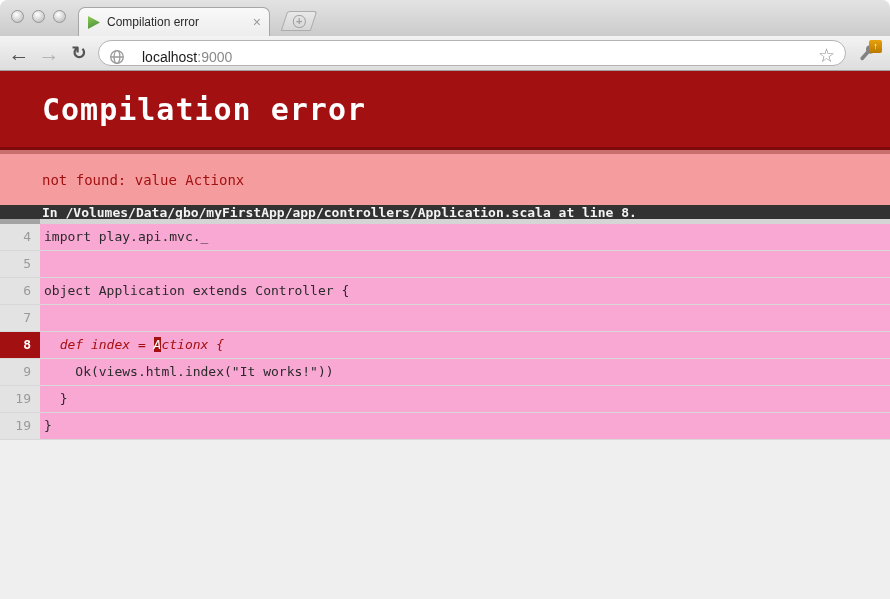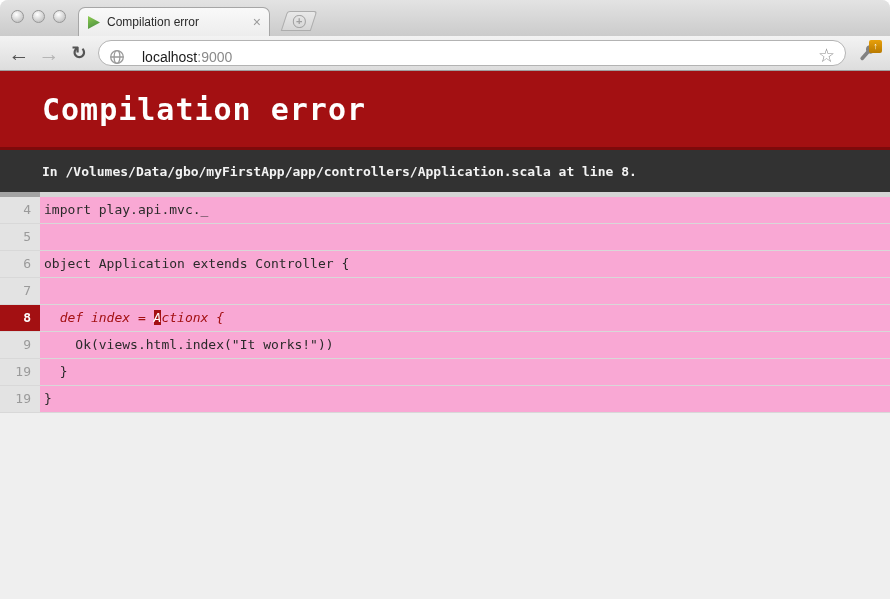--- a/index.html
+++ b/index.html
@@ -50,21 +50,21 @@
   
   .page { position:relative; height:528px; background:#efefef; overflow:hidden;
           font-family:"DejaVu Sans Mono","Liberation Mono",monospace; }
   .error-header { height:79px; background:#a31012; border-bottom:3px solid #7e0a0b;
                   display:flex; align-items:center; padding-left:42px; }
   .error-header h1 { color:#ffffff; font-size:30px; font-weight:bold; letter-spacing:1px;
                      font-family:inherit; }
   .error-banner { height:55px; background:#f59d9e; border-top:4px solid #c96f6e;
                   display:flex; align-items:center; padding-left:42px; }
   .error-banner span { color:#a31012; font-size:14px; }
-  .location-bar { height:42px; background:#323232; display:flex; align-items:center;
+  .location-bar { height:14px; background:#323232; display:flex; align-items:center;
                   padding-left:42px; }
   .location-bar span { color:#f3f3f3; font-size:13px; font-weight:bold; }
 
   .source { background:#efefef; }
   .source-topborder { display:flex; height:5px; }
   .source-topborder .g { width:40px; background:#a3a3a3; }
   .source-topborder .c { flex:1; background:#d5d5d5; }
   .code-row { display:flex; height:27px; border-bottom:1px solid #d8d8d8; }
   .code-row .gutter { width:40px; background:#e3e3e3; color:#9a9a9a; font-size:13px;
                       text-align:right; padding-right:9px; line-height:26px; }
@@ -125,20 +125,23 @@
         </g>
       </svg>
       <div class="badge">↑</div>
     </div>
   </div>
 
   <div class="page">
     <div class="error-header">
       <h1>Compilation error</h1>
     </div>
+    <div class="error-banner">
+      <span>not found: value Actionx</span>
+    </div>
     <div class="location-bar">
       <span>In /Volumes/Data/gbo/myFirstApp/app/controllers/Application.scala at line 8.</span>
     </div>
     <div class="source">
       <div class="source-topborder">
         <div class="g"></div>
           <div class="c"></div>
       </div>
       <div id="code-rows">
   <div class="code-row">

